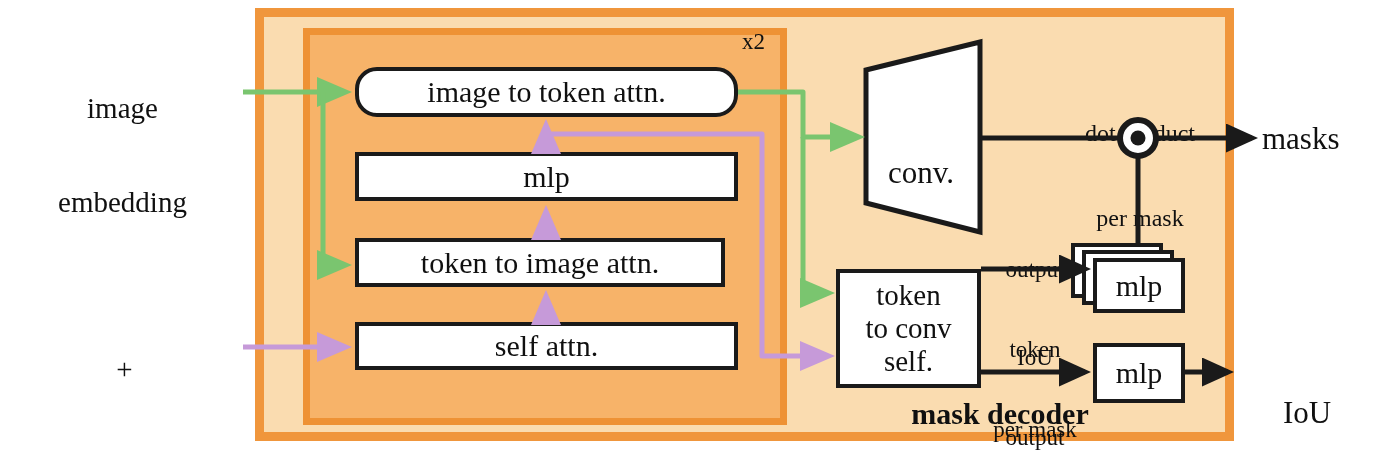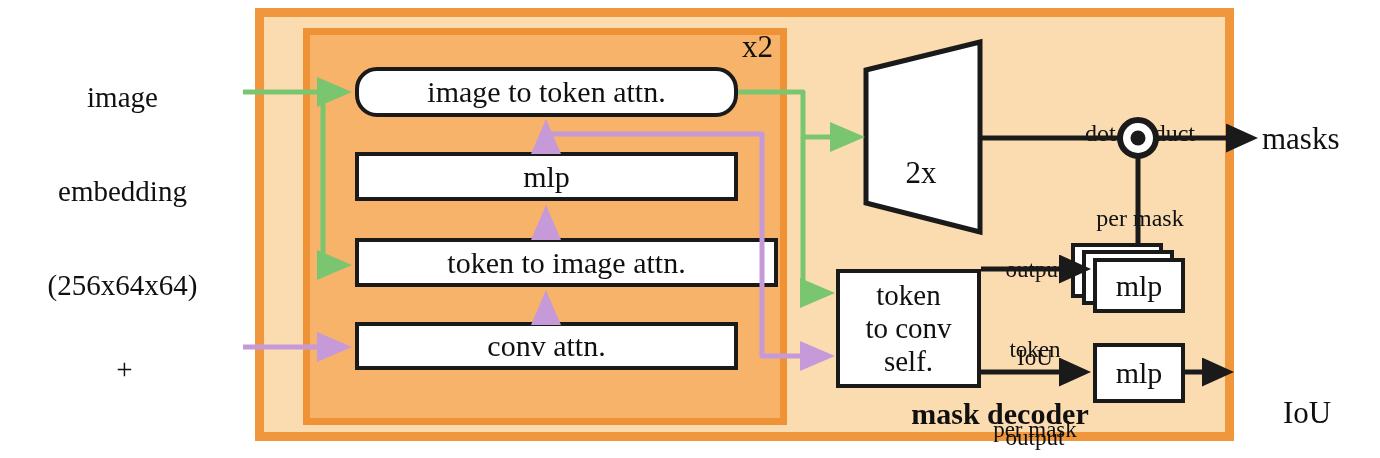--- a/index.html
+++ b/index.html
@@ -17,52 +17,50 @@
 </style>
 </head>
 <body>
 
 <div id="stage">
 
   <div class="outer" style="left:255px;top:8px;width:979px;height:433px;"></div>
 
   <div class="inner" style="left:303px;top:28px;width:484px;height:397px;"></div>
 
-  <div class="lbl ctr" style="left:10px;top:19px;width:225px;font-size:29px;">
+  <div class="lbl ctr" style="left:10px;top:30px;width:225px;font-size:29px;">
     <div>image</div>
     <div>embedding</div>
-    <div>(256x64x64)</div>
   </div>
 
   <div class="lbl ctr" style="left:2px;top:291px;width:245px;font-size:29px;">
     <div>+</div>
     
     
   </div>
 
-  <div class="lbl" style="left:742px;top:30px;font-size:31px;">x2</div>
+  <div class="lbl" style="left:742px;top:30px;font-size:23px;">x2</div>
 
   <div class="boxwhite" style="left:355px;top:67px;width:383px;height:50px;font-size:30px;border-radius:22px;">
     <span>image to token attn.</span>
   </div>
   <div class="boxwhite" style="left:355px;top:152px;width:383px;height:49px;font-size:30px;">
     <span>mlp</span>
   </div>
-  <div class="boxwhite" style="left:355px;top:238px;width:423px;height:49px;font-size:30px;">
+  <div class="boxwhite" style="left:355px;top:238px;width:370px;height:49px;font-size:30px;">
     <span>token to image attn.</span>
   </div>
   <div class="boxwhite" style="left:355px;top:322px;width:383px;height:48px;font-size:30px;">
-    <span>conv attn.</span>
+    <span>self attn.</span>
   </div>
 
   <svg class="lines">
     <polygon points="866,70 980,42 980,232 866,203" fill="#ffffff" stroke="#1a1a1a" stroke-width="5" stroke-linejoin="miter"></polygon>
   </svg>
   <div class="lbl ctr" style="left:866px;top:78px;width:110px;font-size:31px;line-height:1.22;">
-    <div>2x</div>
     <div>conv.</div>
   </div>
 
   <div class="boxwhite" style="left:836px;top:269px;width:145px;height:119px;font-size:29px;flex-direction:column;line-height:1.14;">
     <span>token</span>
     <span>to conv</span>
     <span>self.</span>
   </div>
 
   <div class="boxwhite" style="left:1071px;top:243px;width:92px;height:55px;"></div>

